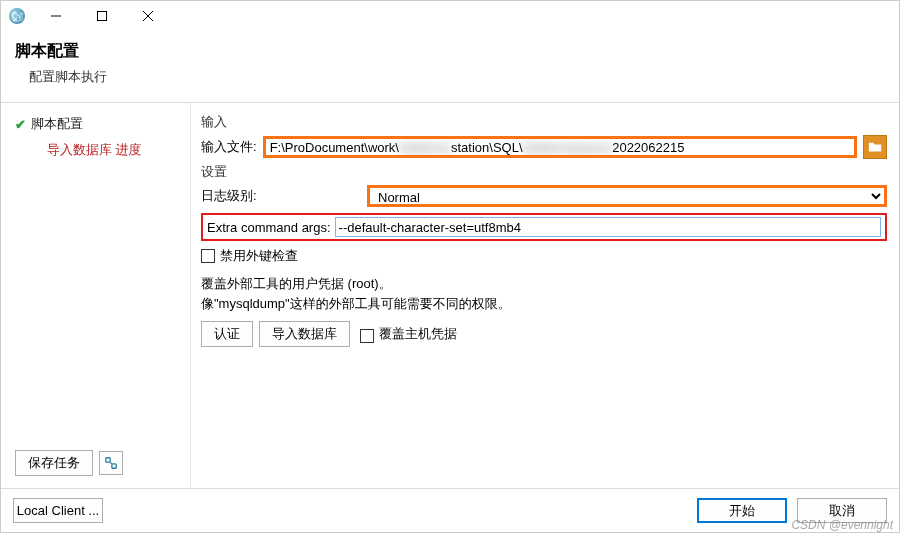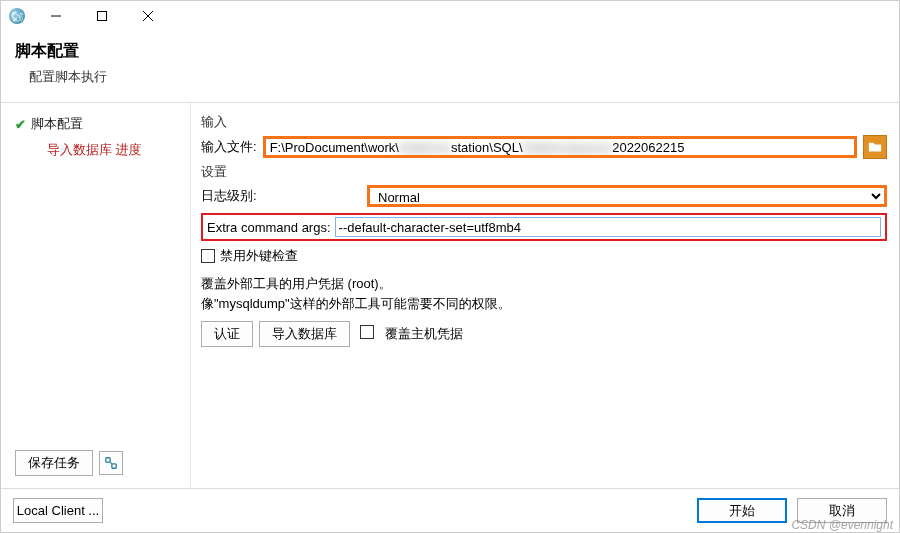--- a/index.html
+++ b/index.html
@@ -46,21 +46,21 @@
   .highlight-row { border:2px solid #e21d1d; padding:2px 4px; display:flex; align-items:center; margin:6px 0; }
   .highlight-row .label { margin-right:4px; }
   .highlight-row .text-in { flex:1; border:1px solid #7eb4ea; height:20px; padding:0 3px; font-size:13px; font-family:inherit; outline:none; }
 
   .chk-row { display:flex; align-items:center; gap:5px; margin:6px 0 10px 0; font-size:13px; }
   .chkbox { width:14px; height:14px; border:1px solid #333; display:inline-block; }
 
   .security { }
   .security p { margin:2px 0; font-size:13px; }
   .sec-btns { display:flex; align-items:center; gap:6px; margin-top:8px; }
-  .sec-chk { display:flex; align-items:flex-start; gap:11px; margin-left:4px; }
+  .sec-chk { display:flex; align-items:flex-end; gap:5px; margin-left:4px; }
 
   
   .footer { height:44px; border-top:1px solid #ddd; display:flex; align-items:center; padding:0 12px; gap:10px; }
   .footer-spacer { flex:1; }
   .footer .big-btn { width:90px; height:25px; border:1px solid #adadad; background:#fdfdfd; font-size:13px; display:inline-flex; align-items:center; justify-content:center; }
   .footer .big-btn.primary { border:2px solid #0078d7; }
 
   .watermark { position:absolute; right:6px; bottom:0px; font-size:12px; font-style:italic; color:rgba(120,120,120,0.65); pointer-events:none; }
 
   .masked { color:transparent; text-shadow: 0 0 10px rgba(120,120,120,0.9); }

